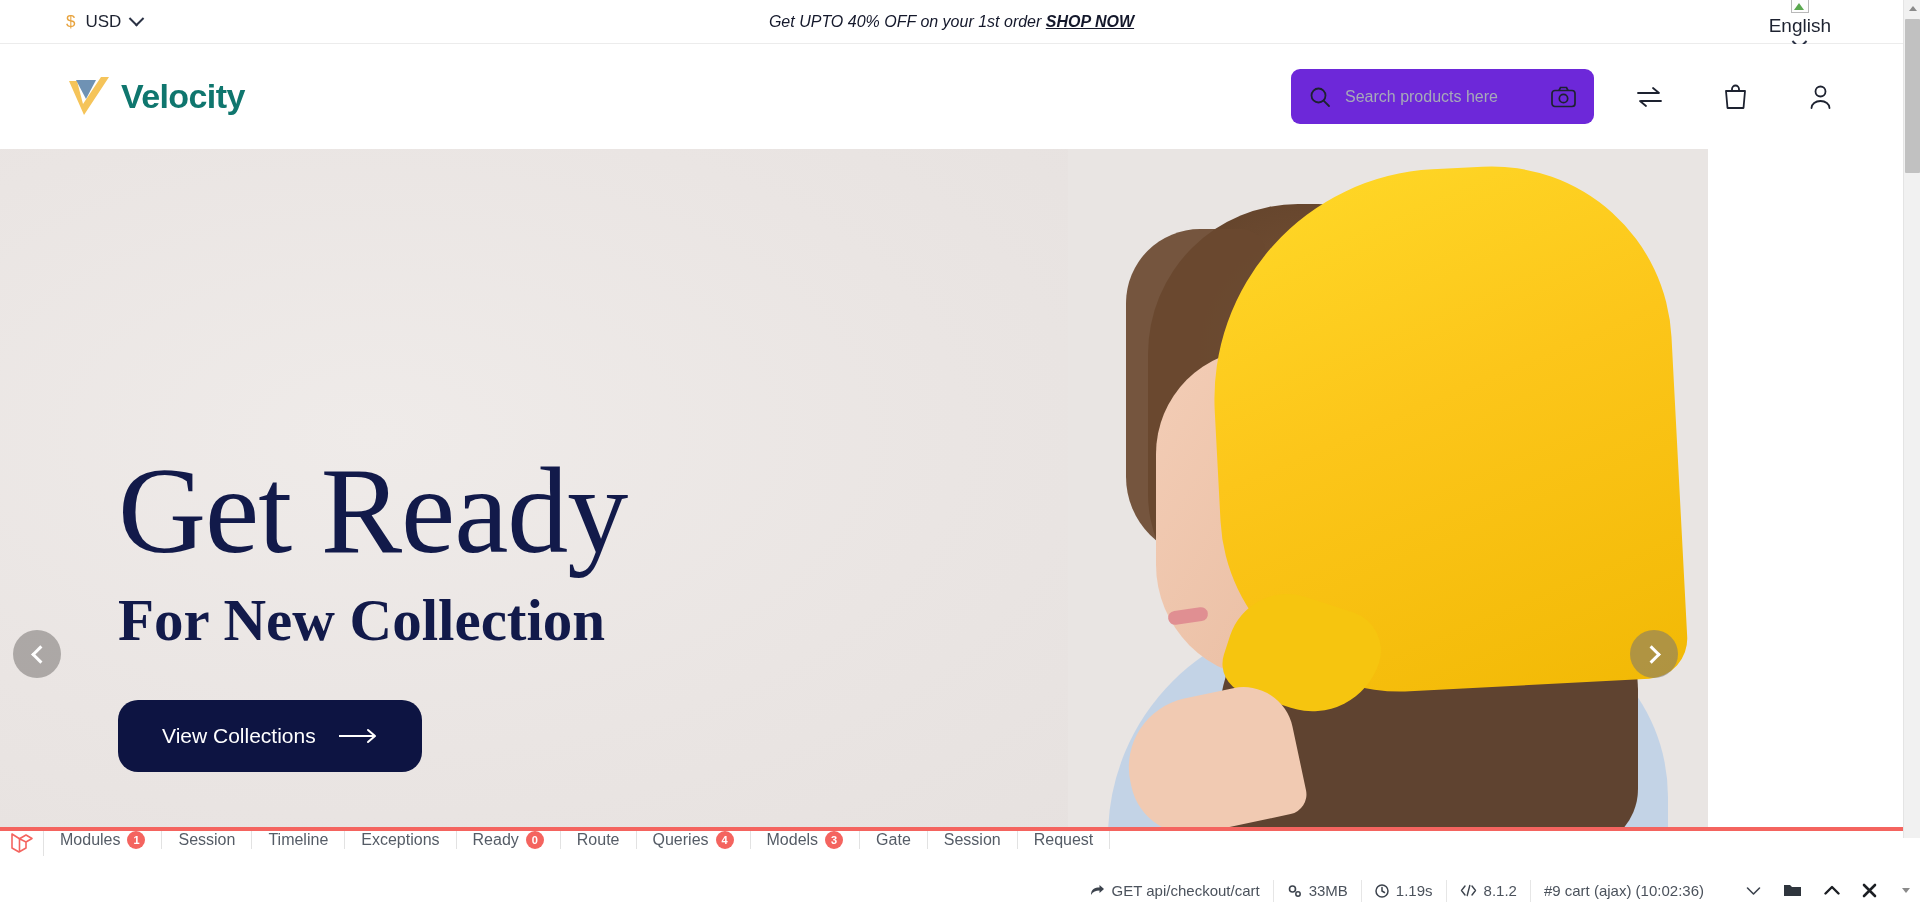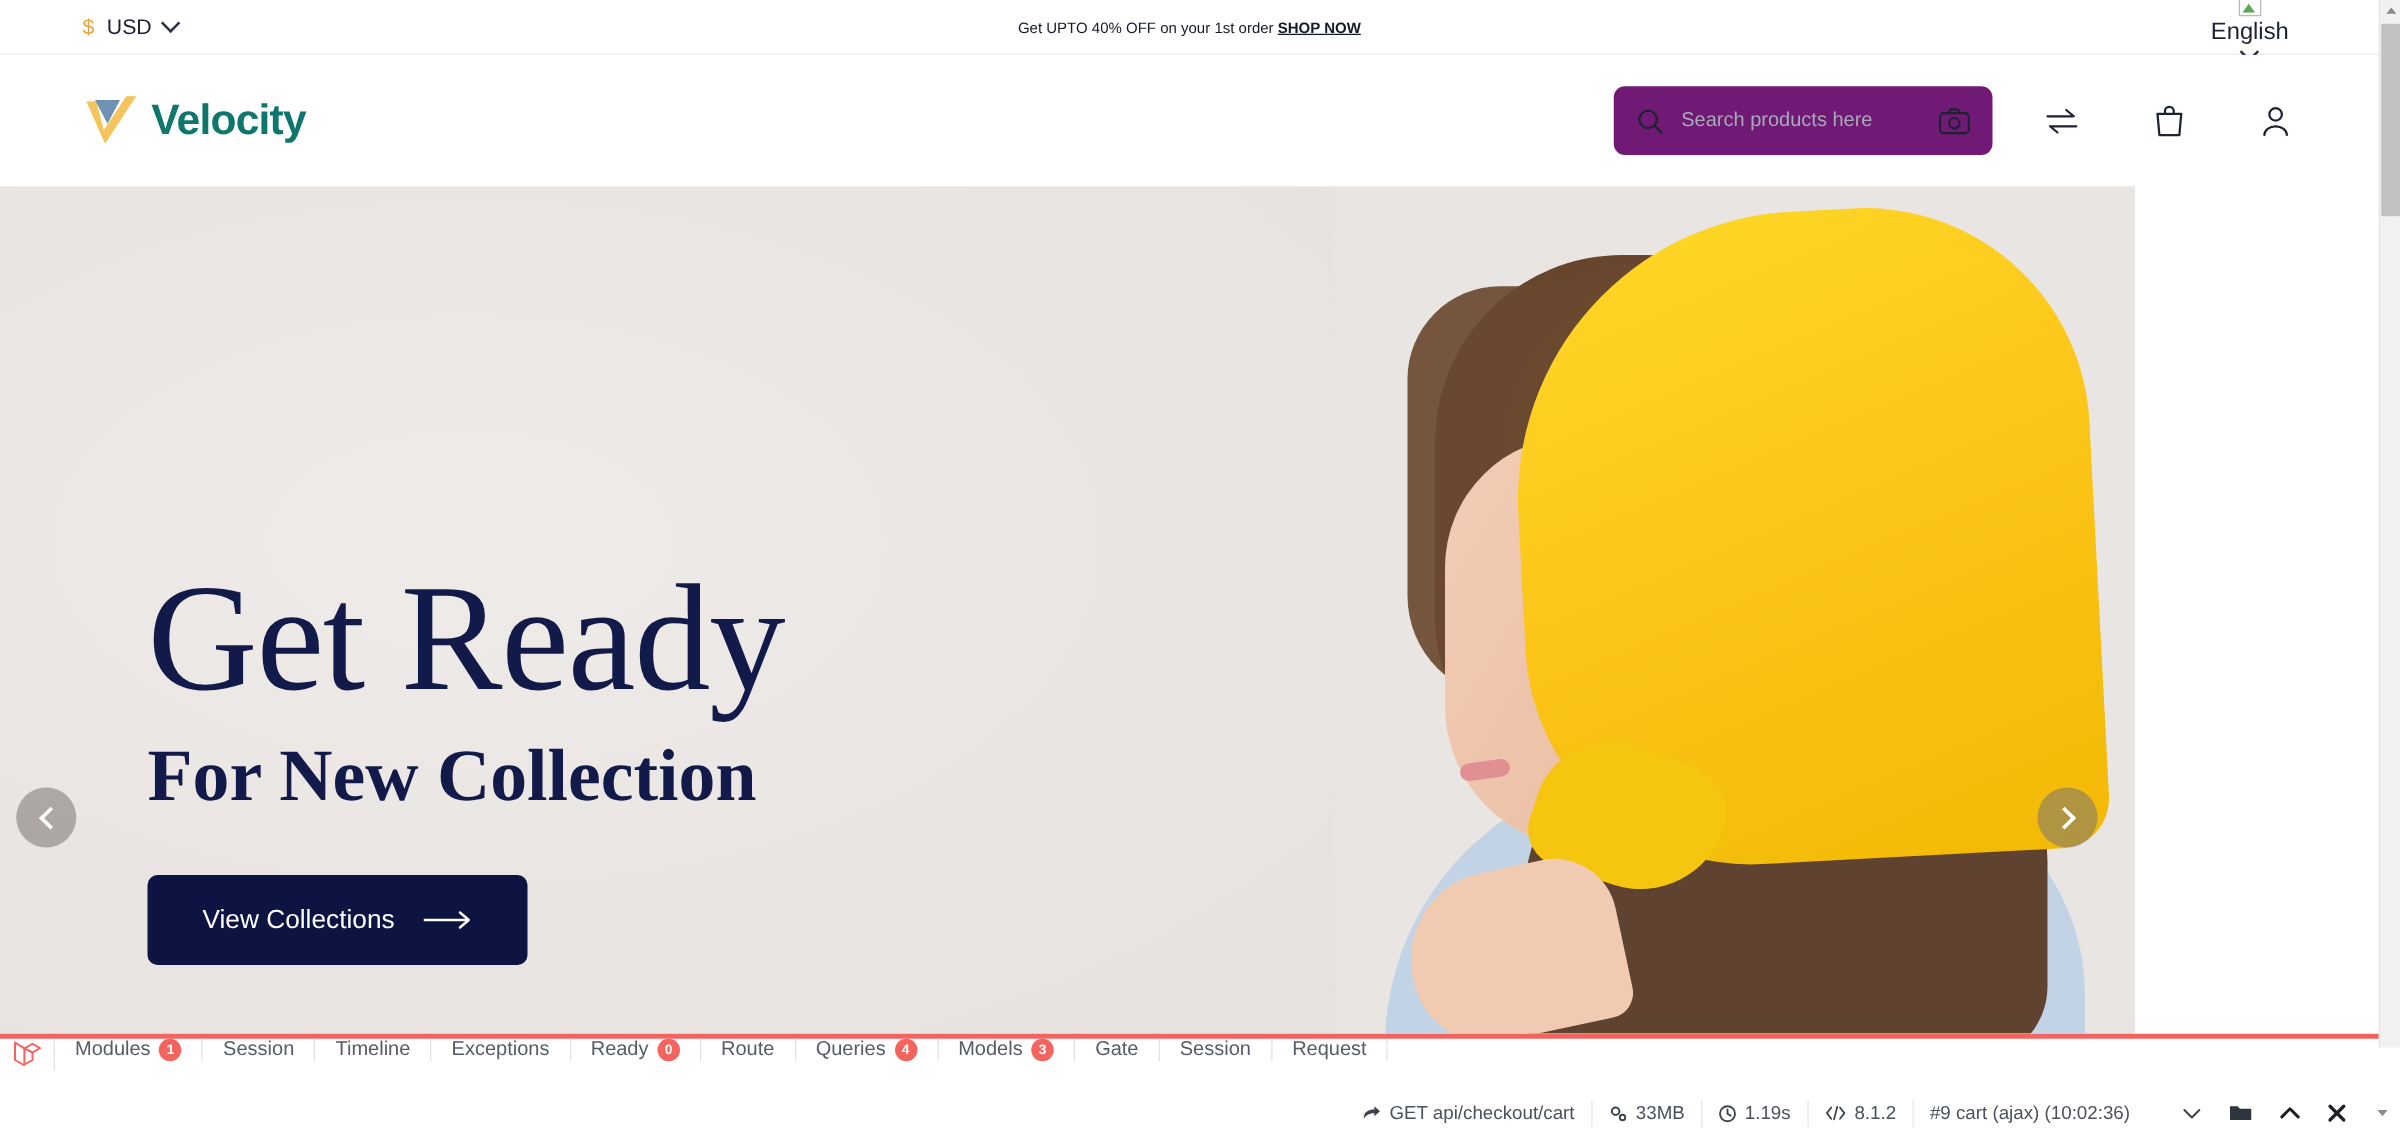--- a/index.html
+++ b/index.html
@@ -41,21 +41,21 @@
     margin-left: 66px; font-size: 17px; color: #1d2230; cursor: pointer;
   }
   .currency .sym { color: #e8a33d; }
   .chev-d {
     display: inline-block; width: 11px; height: 11px;
     border-right: 2px solid #2b3245; border-bottom: 2px solid #2b3245;
     transform: rotate(45deg) translate(-2px,-2px);
   }
   .promo {
     position: absolute; left: 50%; transform: translateX(-50%);
-    font-size: 12px; color: #14182b; white-space: nowrap;
+    font-size: 16px; color: #14182b; white-space: nowrap; font-style: italic;
   }
   .promo a { color: #14182b; text-decoration: underline; font-weight: 600; }
   .lang {
     position: absolute; right: 72px; display: flex; align-items: center; gap: 2px;
     font-size: 19px; color: #1d2230; cursor: pointer; flex-direction: column;
   }
   
   .broken-img {
     width: 18px; height: 20px; position: relative;
     background: #fdfdfd; border: 1px solid #b9b9b9;
@@ -76,21 +76,21 @@
     position: absolute; top: 44px; left: 0; width: 1903px; height: 105px;
     background: #ffffff; display: flex; align-items: center; z-index: 20;
   }
   .logo { display: flex; align-items: center; margin-left: 66px; cursor: pointer; }
   .logo-mark { position: relative; width: 46px; height: 44px; margin-right: 9px; }
   .brand {
     font-size: 34px; font-weight: 800; color: #0f766e; letter-spacing: -0.6px;
   }
   .search {
     position: absolute; left: 1291px; width: 303px; height: 55px;
-    background: #701a75; border-radius: 9px;
+    background: #6d28d9; border-radius: 9px;
     display: flex; align-items: center; padding: 0 18px; gap: 14px; cursor: text;
   }
   .search-ph { flex: 1; font-size: 16px; color: #a6aab8; }
   .h-icons {
     position: absolute; right: 70px; display: flex; align-items: center; gap: 60px;
   }
   .h-icon { cursor: pointer; display: flex; align-items: center; justify-content: center; }
 
   
   .hero {
@@ -153,21 +153,21 @@
     font-size: 122px; line-height: 1.02; color: #121a4a; letter-spacing: -1px;
   }
   .hl2 {
     font-family: "Liberation Serif", "DejaVu Serif", serif;
     font-weight: 700; font-size: 59px; line-height: 1.15; color: #121a4a;
     margin-top: 14px;
   }
   .cta {
     margin-top: 45px; display: inline-flex; align-items: center; gap: 22px;
     background: #0d1442; color: #ffffff; font-size: 21px;
-    padding: 24px 44px; border-radius: 8px; cursor: pointer; border: none;
+    padding: 24px 44px; border-radius: 20px; cursor: pointer; border: none;
     font-family: "Liberation Sans", sans-serif;
   }
   .nav-arrow {
     position: absolute; top: 481px; width: 48px; height: 48px; border-radius: 50%;
     background: rgba(120,116,114,0.55);
     display: flex; align-items: center; justify-content: center; cursor: pointer;
   }
   .nav-arrow.left { left: 13px; }
   .nav-arrow.right { right: 30px; }
   .chev-w {

